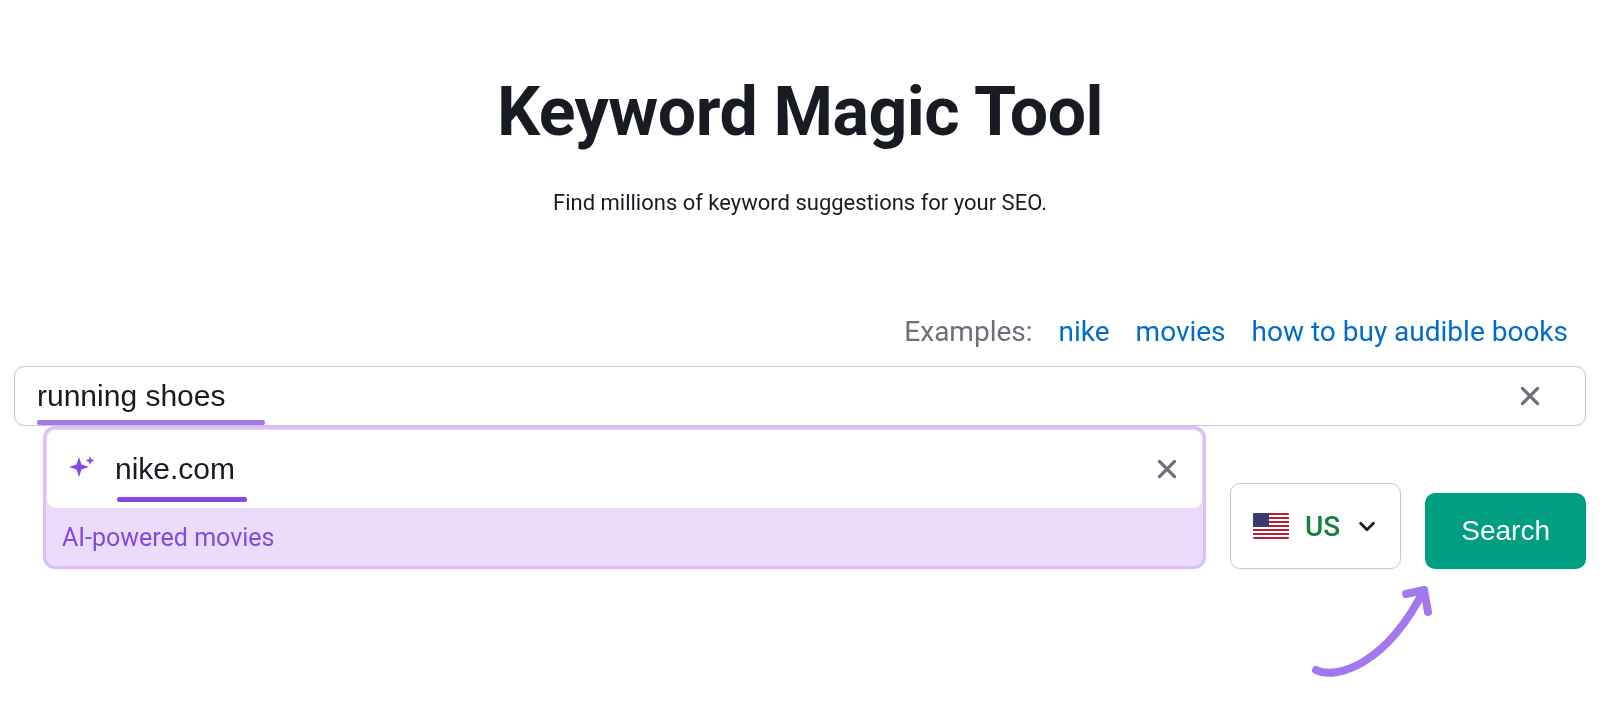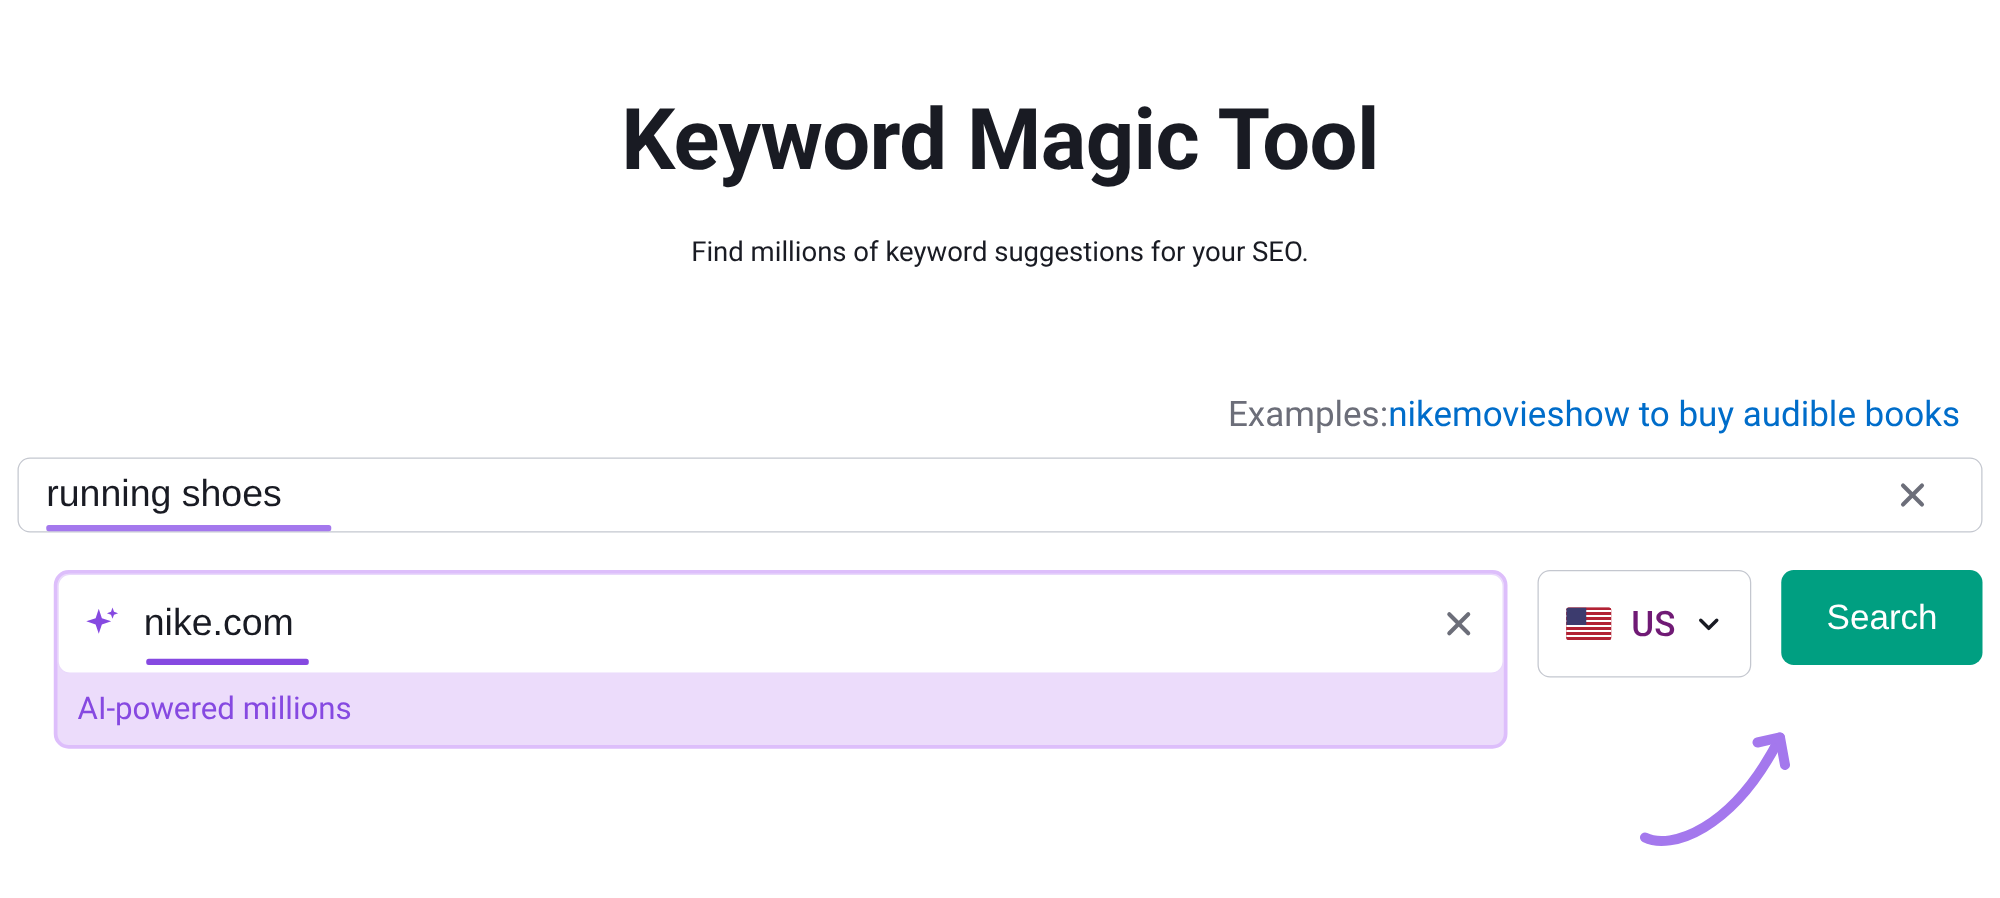--- a/index.html
+++ b/index.html
@@ -27,20 +27,21 @@
     font-size: 22px;
     font-weight: 400;
     color: #191b23;
     text-align: center;
     margin-top: 38px;
   }
   .examples-row {
     display: flex;
     justify-content: flex-end;
     align-items: baseline;
+    gap: 26px;
     font-size: 28px;
     margin-top: 100px;
     padding-right: 18px;
   }
   .examples-label { color: #6c6e79; }
   .example-link {
     color: #006dca;
     cursor: pointer;
     text-decoration: none;
   }
@@ -75,22 +76,21 @@
     width: 30px;
     height: 30px;
     cursor: pointer;
     display: flex;
     align-items: center;
     justify-content: center;
   }
   .second-row {
     display: flex;
     gap: 24px;
-    margin-top: 30px;
-    align-items: flex-start;
+    align-items: flex-end;
     padding-left: 29px;
   }
   .domain-block {
     flex: 1;
     background: #ecdcfb;
     border: 3px solid #ddbefb;
     border-radius: 12px;
     padding-bottom: 14px;
     position: relative;
   }
@@ -162,21 +162,21 @@
   }
   .flag::after {
     content: "";
     position: absolute;
     top: 0; left: 0;
     width: 16px; height: 14px;
     background: #3c3b6e;
   }
   .country-label {
     font-size: 28px;
-    color: #701a75;
+    color: #15803d;
     font-weight: 500;
   }
   .chevron-down {
     width: 22px;
     height: 22px;
   }
   .search-btn {
     background: #009f81;
     color: #ffffff;
     font-size: 28px;
@@ -230,21 +230,21 @@
           </svg>
         </span>
         <input class="domain-input" type="text" value="nike.com" style="">
         <span class="clear-x">
           <svg viewBox="0 0 24 24" width="26" height="26">
             <path d="M5 5 L19 19 M19 5 L5 19" stroke="#6c6e79" stroke-width="3" stroke-linecap="round" fill="none"></path>
           </svg>
         </span>
         <div class="domain-underline"></div>
       </div>
-      <div class="ai-label">AI-powered millions</div>
+      <div class="ai-label">AI-powered movies</div>
     </div>
 
     <div class="country-select">
       <span class="flag"></span>
       <span class="country-label">US</span>
       <svg class="chevron-down" viewBox="0 0 24 24">
         <path d="M5 9 L12 16 L19 9" stroke="#191b23" stroke-width="3" fill="none" stroke-linecap="round" stroke-linejoin="round"></path>
       </svg>
     </div>
 

